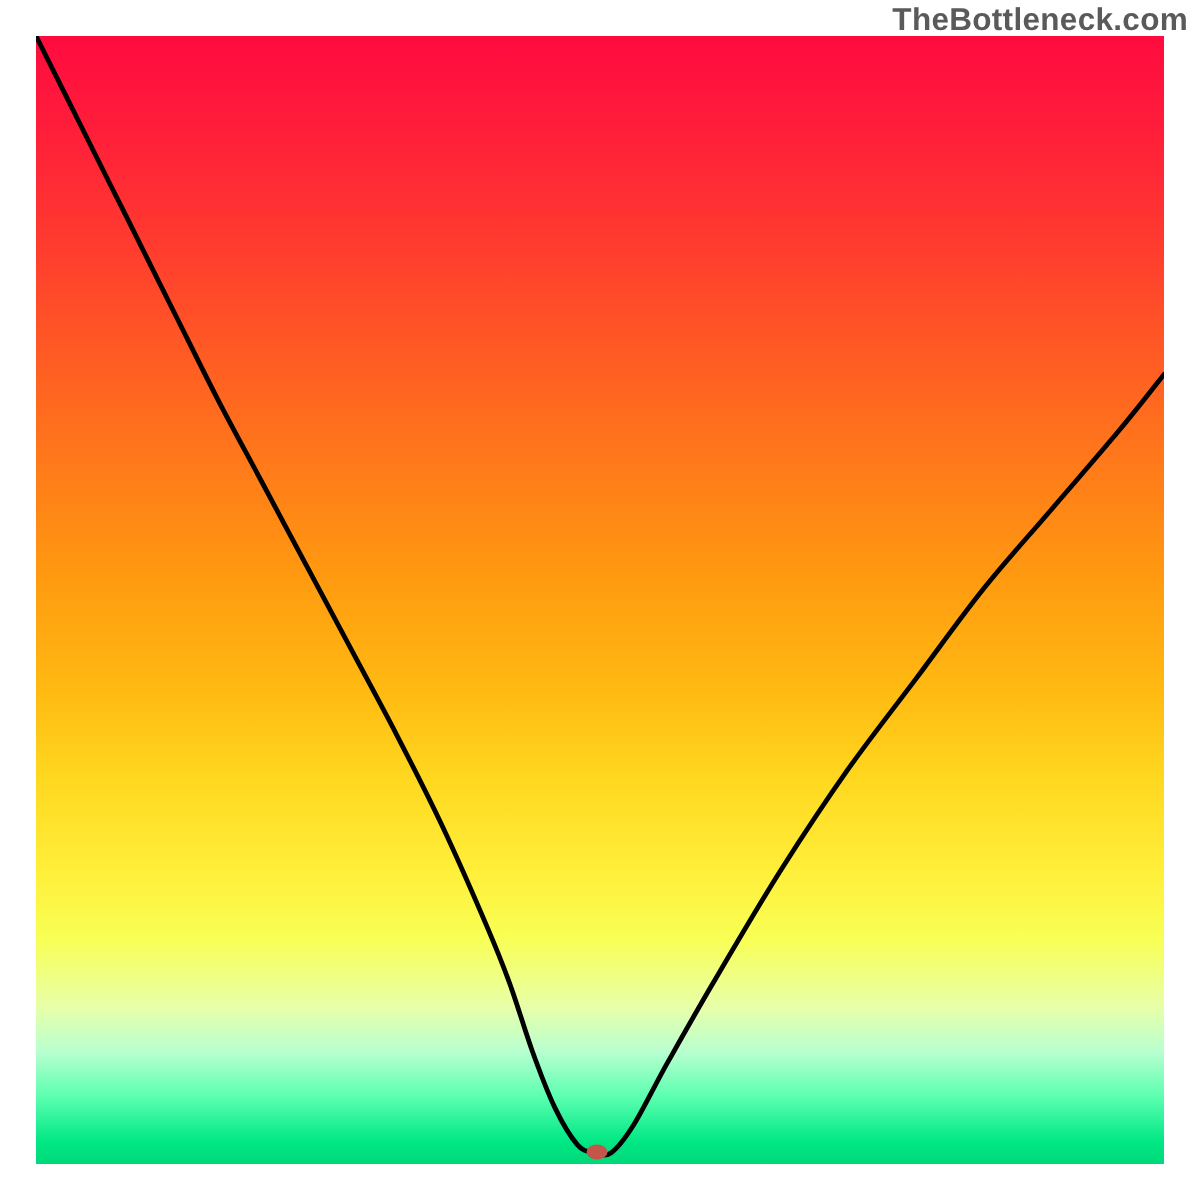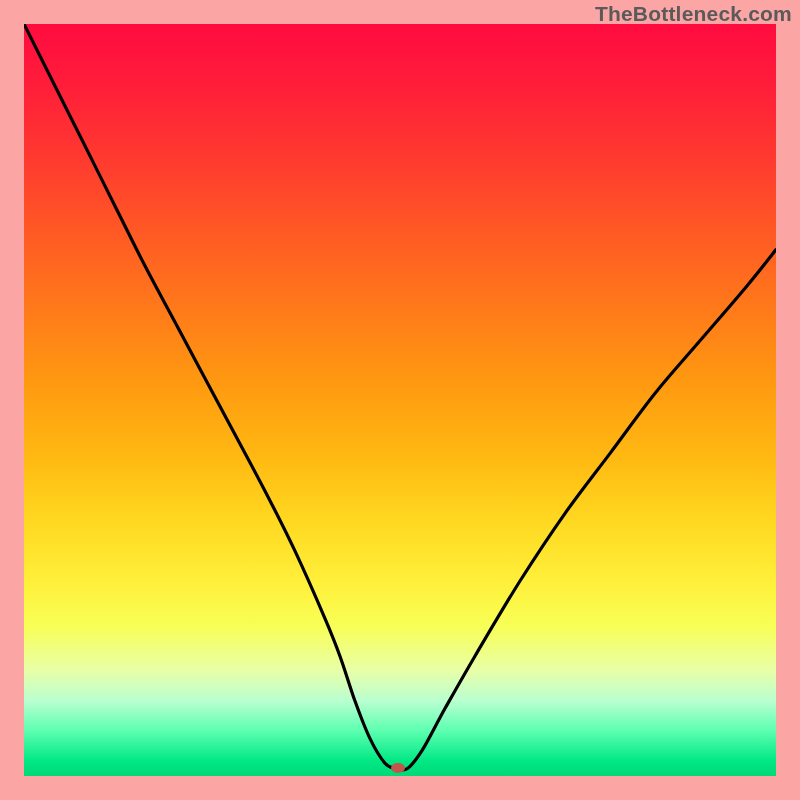--- a/index.html
+++ b/index.html
@@ -9,21 +9,21 @@
     height: 800px;
     background: #000;
     overflow: hidden;
   }
   .frame {
     position: absolute;
     top: 0;
     left: 0;
     width: 800px;
     height: 800px;
-    background: #fca5a5;
+    background: #ffffff;
   }
   .plot-area {
     position: absolute;
     top: 24px;
     left: 24px;
     width: 752px;
     height: 752px;
     overflow: hidden;
   }
   .gradient {

